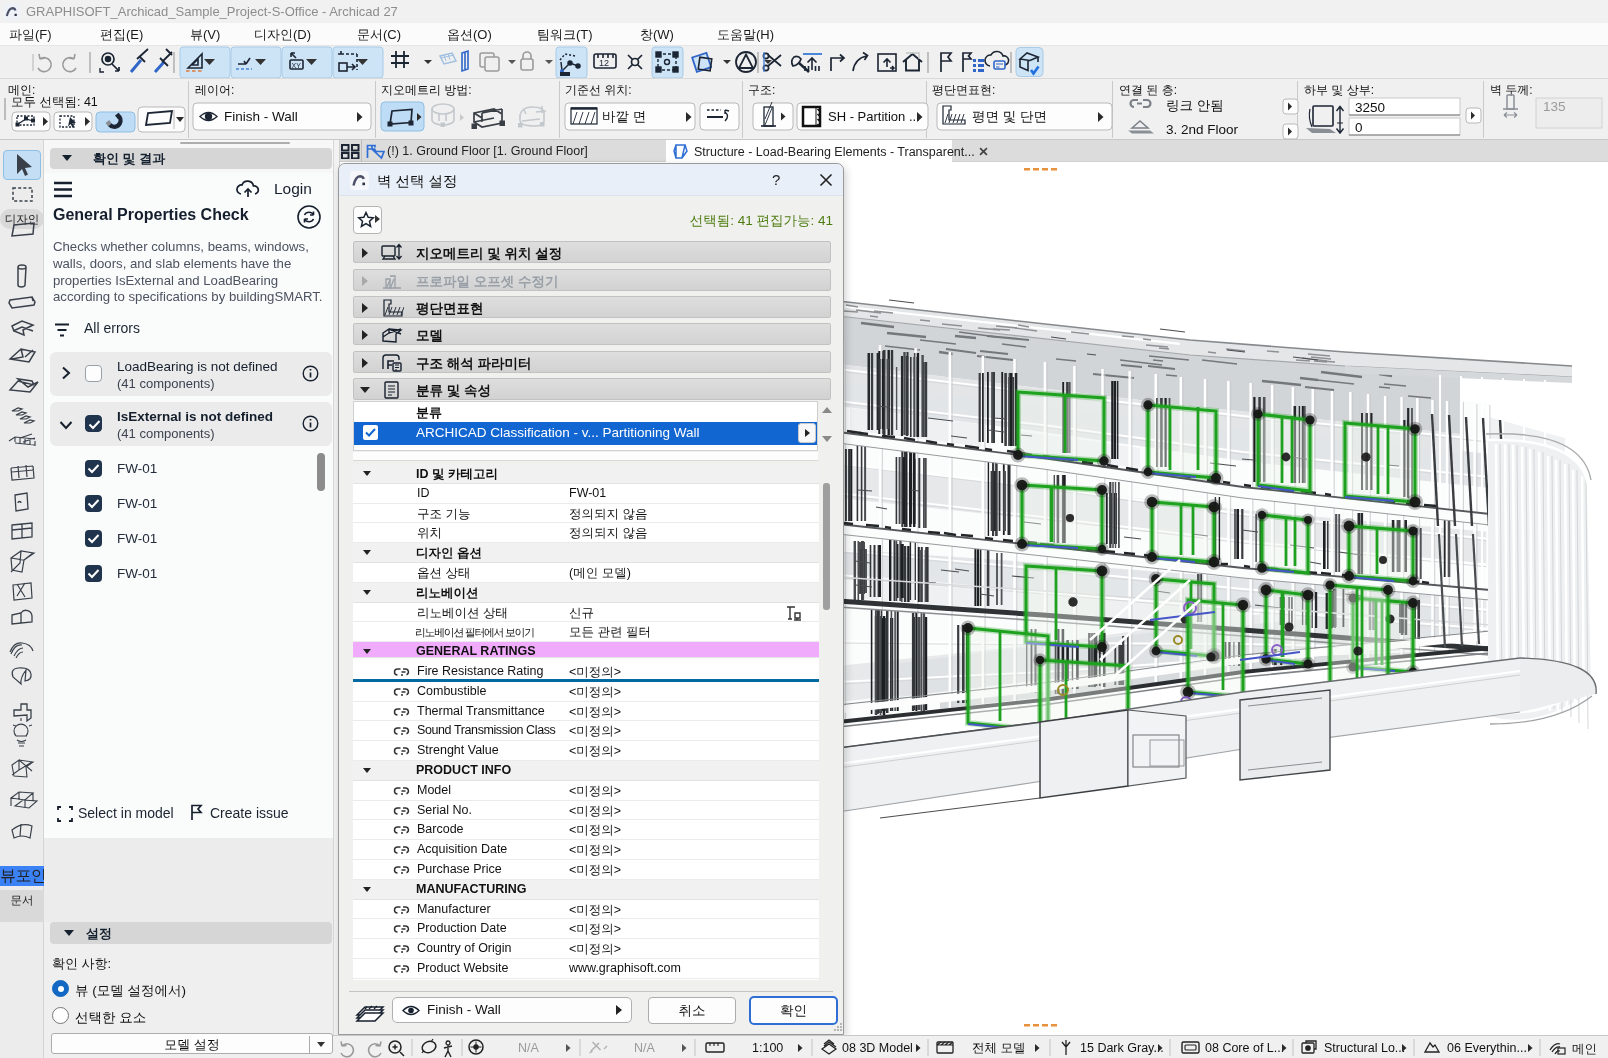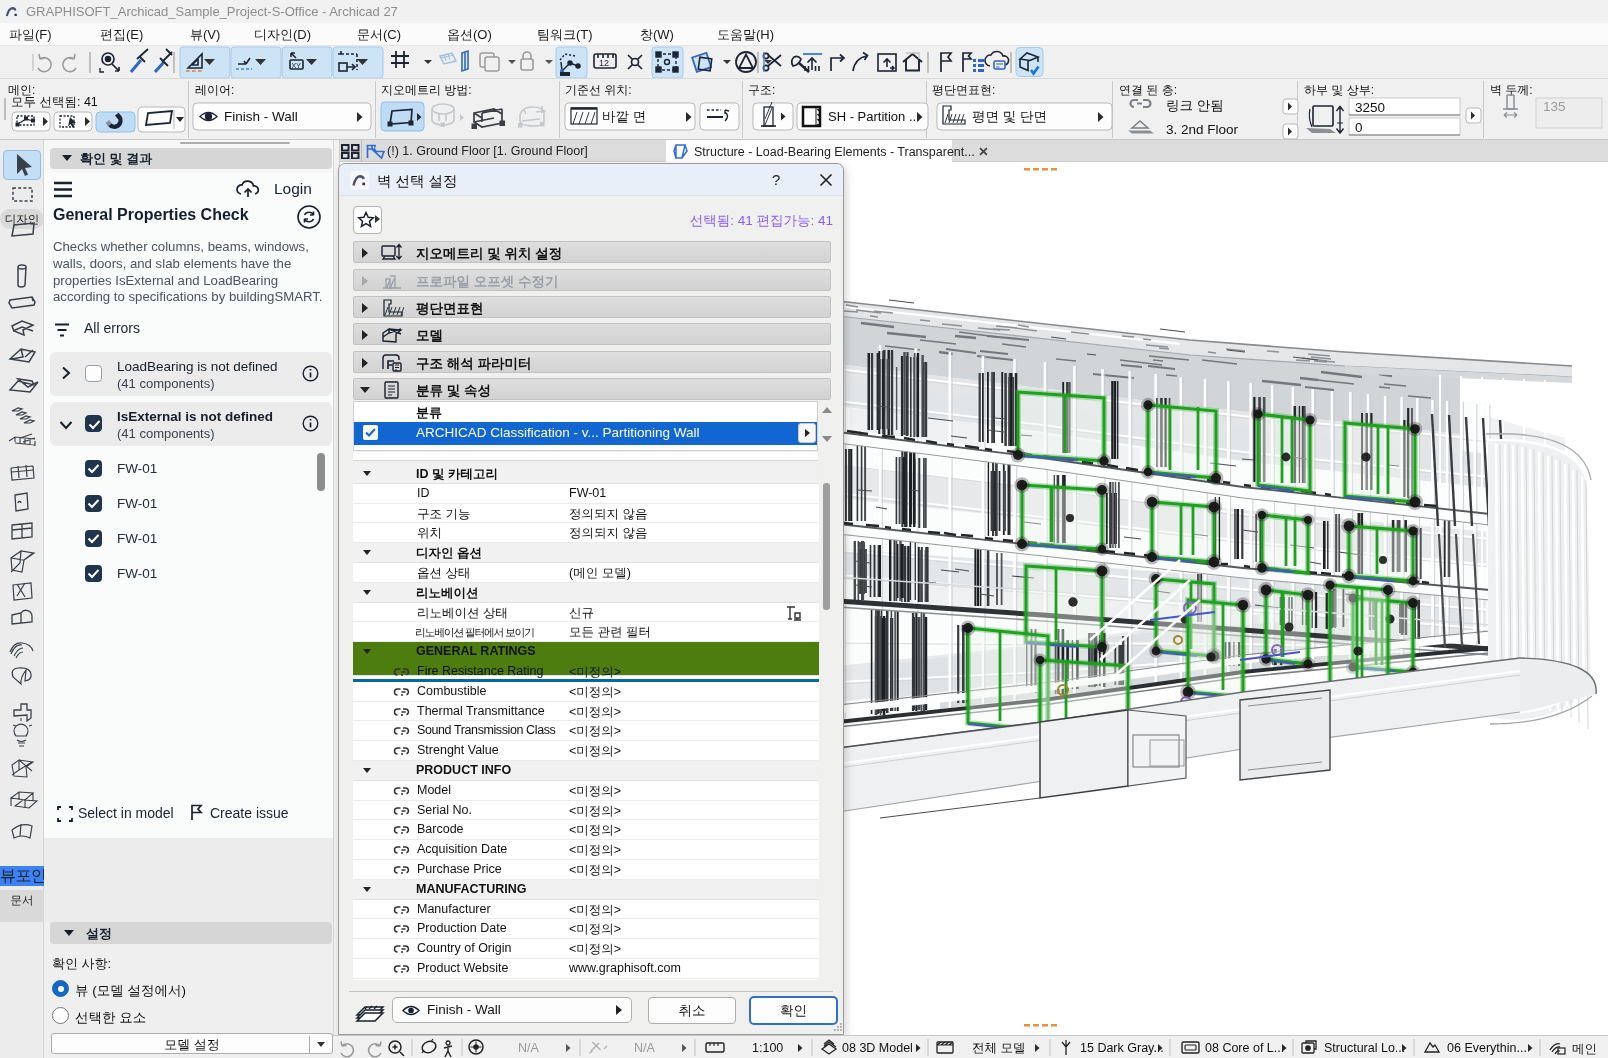--- a/index.html
+++ b/index.html
@@ -428,21 +428,21 @@
         <path d="M16 596 a7 7 0 1 1 10 0 m-9 4 q4 3 9 0 m-10 -4 l11 0 m-9 7 l7 0 m-6 3 l5 0 m-8 -20 l-3 -1 m16 1 l3 -1 m-11 -4 l0 -3" stroke-width="1.1"></path>
         <path d="M12 625 l7 -5 l14 2 l-7 5 l1 10 l-13 -1 z m7 -5 l0 10 l-7 5 m7 -15 l13 11 m-13 -1 l13 -8" stroke-width="1.1"></path>
         <path d="M11 658 l8 -6 l14 1 l-8 7 z m4 8 l8 -6 l14 1 l-8 7 z m-4 -8 l0 8 m8 -14 l0 8 m14 -7 l0 8 m-8 -2 l0 8" stroke-width="1.1"></path>
         <path d="M12 690 q10 -8 20 -4 l-2 12 q-8 -4 -16 0 z m9 -6 l-1 12" stroke-width="1.2"></path>
 
       </g>
     </svg>
   </div>
   <div class="abs" id="leftpanel">
     <div class="abs" style="left:136px;top:2px;width:110px;height:2px;background:#adadad;border-radius:1px"></div>
-    <div class="abs" style="left:6px;top:8px;width:282px;height:21px;background:#d6d6d6;border-radius:4px;color:#15202e;font-size:13px;font-weight:bold;line-height:21px"><span style="position:absolute;left:12px;top:7px;width:0;height:0;border-left:5px solid transparent;border-right:5px solid transparent;border-top:6px solid #15202e"></span><span style="margin-left:30px">확인 및 결과</span></div>
+    <div class="abs" style="left:6px;top:8px;width:282px;height:21px;background:#d6d6d6;border-radius:4px;color:#15202e;font-size:13px;font-weight:bold;line-height:21px"><span style="position:absolute;left:12px;top:7px;width:0;height:0;border-left:5px solid transparent;border-right:5px solid transparent;border-top:6px solid #15202e"></span><span style="margin-left:43px">확인 및 결과</span></div>
     <div class="abs" style="left:0px;top:33px;width:290px;height:805px;background:#fafbfb"></div>
     <svg class="abs" style="left:8px;top:40px" width="24" height="20" viewBox="0 0 24 20">
         <path d="M2 3 h18 M2 9.5 h18 M2 16 h18" stroke="#17202e" stroke-width="2.3" fill="none"></path>
       </svg>
     <svg class="abs" style="left:192px;top:38px" width="24" height="22" viewBox="0 0 24 22">
         <path d="M5 16 a4.5 4.5 0 0 1 1 -9 a6 6 0 0 1 11.5 1 a4 4 0 0 1 1.5 8" fill="none" stroke="#17202e" stroke-width="1.7"></path>
         <path d="M12 19 v-8 m-3.5 3.5 l3.5 -3.5 l3.5 3.5" stroke="#17202e" stroke-width="1.7" fill="none"></path>
       </svg>
     <div class="abs" style="left:230px;top:40px;font-size:15.5px;color:#17202e">Login</div>
     <div class="abs" style="left:9px;top:66px;font-size:16px;font-weight:bold;color:#141e2c">General Properties Check</div>
@@ -1325,21 +1325,21 @@
     <div class="abs" style="left:433px;top:7px;font-size:15px;color:#222">?</div>
     <svg class="abs" style="left:480px;top:9px" width="14" height="14" viewBox="0 0 14 14">
         <path d="M1.5 1.5 L12.5 12.5 M12.5 1.5 L1.5 12.5" stroke="#222" stroke-width="1.6"></path>
       </svg>
 
     <div class="abs" style="left:14px;top:42px;width:29px;height:28px;background:#fdfdfd;border:1px solid #b4b4b4;border-radius:4px"></div>
     <svg class="abs" style="left:18px;top:47px" width="18" height="18" viewBox="0 0 18 18">
         <path d="M9 1.5 l2.2 4.8 5.2 0.5 -3.9 3.5 1.1 5.1 -4.6 -2.7 -4.6 2.7 1.1 -5.1 -3.9 -3.5 5.2 -0.5 z" fill="none" stroke="#17202e" stroke-width="1.5"></path>
       </svg>
     <div class="abs" style="left:36px;top:51px;width:0;height:0;border-top:4.5px solid transparent;border-bottom:4.5px solid transparent;border-left:5.5px solid #333"></div>
-    <div class="abs" style="left:0px;top:48px;width:494px;text-align:right;font-size:13.5px;color:#8b5cf6">선택됨: 41  편집가능: 41</div>
+    <div class="abs" style="left:0px;top:48px;width:494px;text-align:right;font-size:13.5px;color:#4d7c0f">선택됨: 41  편집가능: 41</div>
 
     <div class="sbar" style="top:77px">
         <span class="tri"></span>
         <svg class="sic" width="24" height="20" viewBox="0 0 24 20">
           <g fill="none" stroke="#17202e" stroke-width="1.4">
             <rect x="2" y="3" width="13" height="10" rx="1"></rect>
             <path d="M5 13 l-2 3 h12 l-2 -3 m6 -11 v14 m-2.5 -11.5 l2.5 -3 l2.5 3 m-5 8.5 l2.5 3 l2.5 -3" stroke-width="1.3"></path>
           </g>
         </svg>
         <span class="stxt">지오메트리 및 위치 설정</span>
@@ -1444,21 +1444,21 @@
           <span style="position:absolute;left:64px;top:2px">리노베이션 상태</span>
           <span style="position:absolute;left:216px;top:2px">신규</span>
           <svg style="position:absolute;left:432px;top:2px" width="18" height="16" viewBox="0 0 18 16">
             <path d="M2 2 h8 M5 2 v12 m-2 0 h4 M10 8 h5 v5 h-5 z m2 5 v2 m-3 0 h7" stroke="#333" stroke-width="1.4" fill="none"></path>
           </svg>
         </div>
         <div style="position:absolute;left:0;top:158.4px;width:466px;height:19.8px;border-bottom:1px solid #ebebeb">
           <span style="position:absolute;left:62px;top:3.5px;letter-spacing:-1.2px;font-size:10.8px">리노베이션 필터에서 보이기</span>
           <span style="position:absolute;left:216px;top:2px">모든 관련 필터</span>
         </div>
-        <div style="position:absolute;left:0;top:178.2px;width:466px;height:34px;background:#4d7c0f;border-bottom:1px solid #e2e2e2">
+        <div style="position:absolute;left:0;top:178.2px;width:466px;height:16px;background:#f0abfc;border-bottom:1px solid #e2e2e2">
           <span style="position:absolute;left:10px;top:7px;width:0;height:0;border-left:4.5px solid transparent;border-right:4.5px solid transparent;border-top:5.5px solid #222"></span>
           <span style="position:absolute;left:63px;top:2px;font-weight:bold">GENERAL RATINGS</span>
         </div>
         <div style="position:absolute;left:0;top:198.0px;width:466px;height:19.8px;border-bottom:3px solid #0369a1">
           <svg style="position:absolute;left:40px;top:4px" width="17" height="12" viewBox="0 0 17 12">
             <path d="M4.5 9 a3 3 0 0 1 0 -6 l3 0 m2.5 0 l2.5 0 a3 3 0 0 1 1 5.8 m-3.5 0.2 l-2 0 m0.5 -3 l4 0" stroke="#333" stroke-width="1.5" fill="none"></path>
           </svg>
           <span style="position:absolute;left:64px;top:2px">Fire Resistance Rating</span>
           <span style="position:absolute;left:216px;top:2px">&lt;미정의&gt;</span>
         </div>

